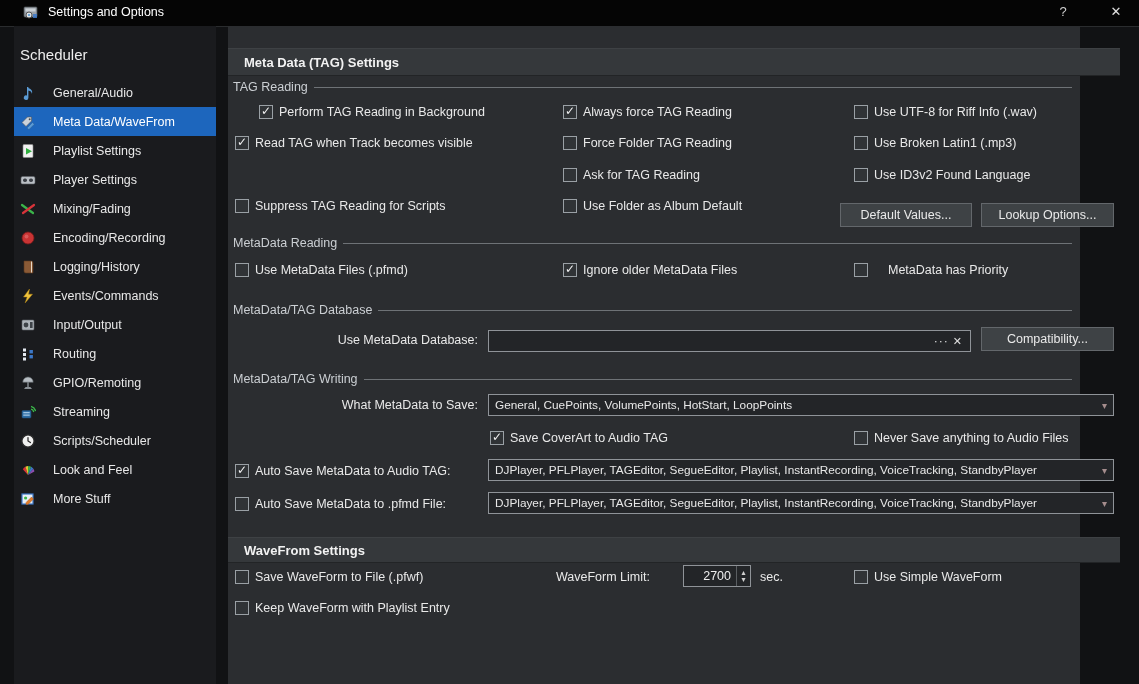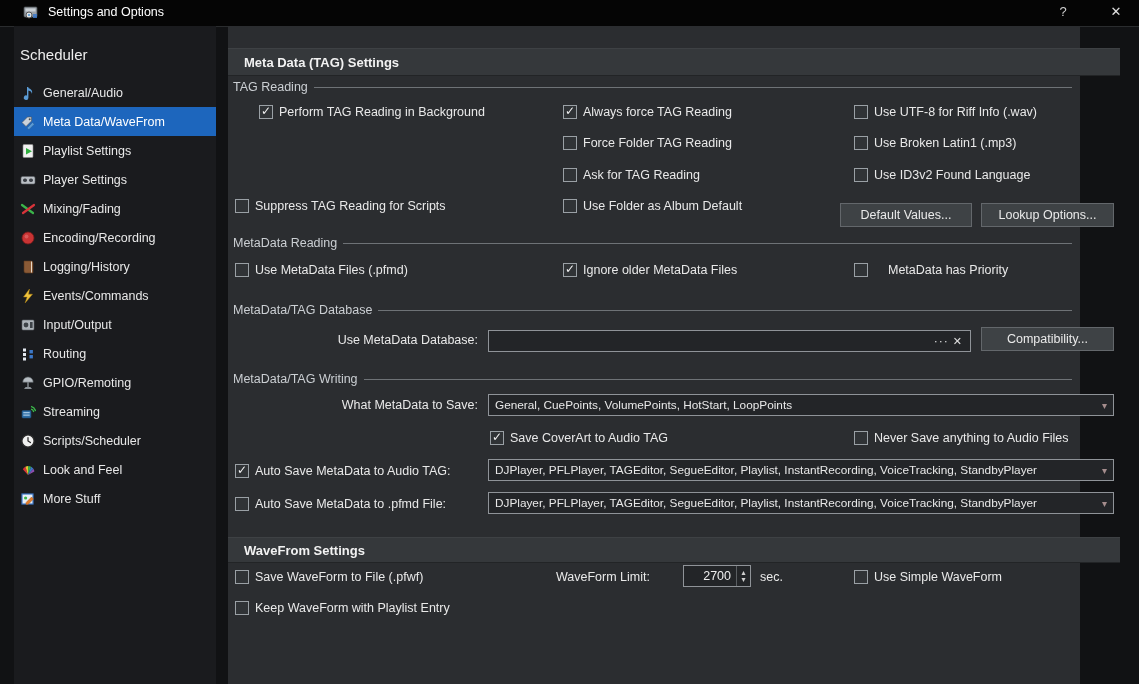--- a/index.html
+++ b/index.html
@@ -11,21 +11,21 @@
   .app-icon{position:absolute;left:22px;top:4px;width:18px;height:18px;}
   .tb-title{position:absolute;left:48px;top:5px;font-size:12.5px;color:#ffffff;}
   .tb-btn{position:absolute;top:4px;width:20px;text-align:center;font-size:13px;color:#cfcfcf;cursor:default;}
   .tb-help{left:1053px;}
   .tb-close{left:1106px;color:#e0e0e0;}
 
   
   .sidebar{position:absolute;left:14px;top:26px;width:202px;height:658px;background:#1a1b1e;}
   .cat-title{position:absolute;left:6px;top:20px;font-size:15px;color:#eeeeee;}
   .sb-list{position:absolute;left:0;right:0;top:52px;}
-  .sb-item{height:29px;display:flex;align-items:center;padding-left:6px;gap:7px;cursor:default;text-align:right;}
+  .sb-item{height:29px;display:flex;align-items:center;padding-left:6px;gap:17px;cursor:default;text-align:right;}
   .sb-item.selected{background:#1d66bd;}
   .sb-ico{width:16px;height:16px;flex:0 0 16px;display:inline-block;}
   .sb-lbl{font-size:12.5px;color:#e8e8e8;white-space:nowrap;}
   .sb-item.selected .sb-lbl{color:#ffffff;}
 
   
   .main{position:absolute;left:228px;top:26px;width:852px;height:658px;background:#2b2d30;}
   .secbar{position:absolute;left:0;width:892px;background:#35383b;color:#f2f2f2;font-weight:bold;font-size:13px;box-sizing:border-box;padding-left:16px;border-top:1px solid #3e4144;border-bottom:1px solid #222426;}
   .group{position:absolute;left:5px;right:8px;display:flex;align-items:center;gap:6px;height:16px;}
   .gt{font-size:12.5px;color:#cbcfd3;white-space:nowrap;}
@@ -222,20 +222,24 @@
 
     <div class="group" style="top:53px;">
       <span class="gt">TAG Reading</span>
         <span class="gl"></span>
     </div>
 
     <div class="cbi" style="left:7px;top:78px;padding-left:24px;">
       <span class="cb checked"></span>
       <span class="cbl">Perform TAG Reading in Background</span>
     </div>
+    <div class="cbi" style="left:7px;top:109px;">
+      <span class="cb checked"></span>
+      <span class="cbl">Read TAG when Track becomes visible</span>
+    </div>
     <div class="cbi" style="left:7px;top:172px;">
       <span class="cb"></span>
       <span class="cbl">Suppress TAG Reading for Scripts</span>
     </div>
 
     <div class="cbi" style="left:335px;top:78px;">
       <span class="cb checked"></span>
       <span class="cbl">Always force TAG Reading</span>
     </div>
     <div class="cbi" style="left:335px;top:109px;">

